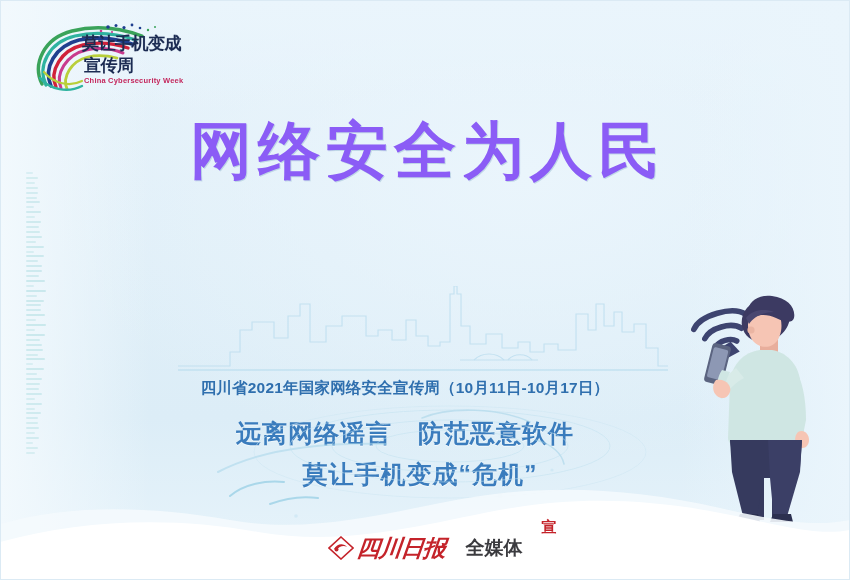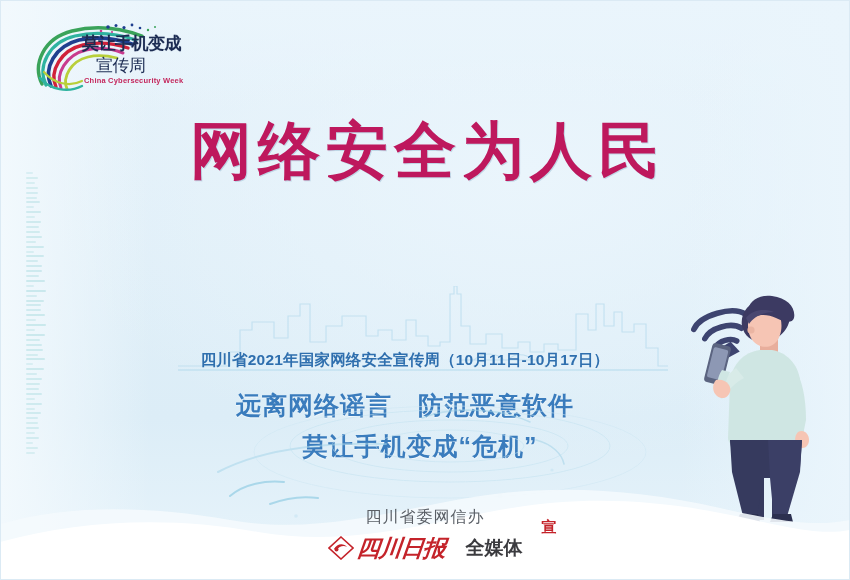--- a/index.html
+++ b/index.html
@@ -62,60 +62,60 @@
   .logo-cn {
     position:absolute; left:58px; top:12px;
     color:#1b2b52;
     font-size:17px; font-weight:bold;
     letter-spacing:-0.5px;
     line-height:19px;
     text-shadow:0 0 1px rgba(27,43,82,.3);
     white-space:nowrap;
   }
   .logo-cn2 {
-    position:absolute; left:72px; top:32px;
+    position:absolute; left:60px; top:32px;
     color:#1b2b52;
-    font-size:17px; font-weight:normal;
+    font-size:17px; font-weight:bold;
     letter-spacing:-0.5px;
     white-space:nowrap;
   }
   .logo-en {
     position:absolute; left:60px; top:54px;
     color:#c4275c;
     font-size:7.5px; font-weight:bold;
     letter-spacing:.2px;
     white-space:nowrap;
   }
 
   
   .headline {
     position:absolute; left:0; top:112px; width:850px;
     text-align:center;
     pointer-events:none;
   }
   .headline .line {
-    color:#be185d;
+    color:#8b5cf6;
     font-size:62px;
     font-weight:bold;
     letter-spacing:6px;
     line-height:78px;
     text-indent:6px;
     text-shadow:1px 1px 0 rgba(10,90,140,.18);
   }
 
   
   .skyline {
     position:absolute; left:178px; top:286px;
     width:490px; height:86px;
     opacity:.75;
   }
 
   
   .subblock {
-    position:absolute; left:0; top:350px; width:850px;
+    position:absolute; left:0; top:378px; width:850px;
     text-align:center;
   }
   .sub-date {
     color:#2f6fae;
     font-size:15.5px;
     font-weight:bold;
     letter-spacing:.2px;
     margin-left:-40px;
   }
   .slogan1 {
@@ -406,21 +406,20 @@
   </svg>
 
   <svg class="wave-bottom" viewBox="0 0 850 130" preserveAspectRatio="none">
     <path d="M0 74 C 70 54, 150 56, 230 70 C 320 86, 400 58, 480 46
              C 560 34, 640 40, 720 58 C 790 74, 820 76, 850 70 L850 130 L0 130 Z" fill="#f4fafd" opacity=".9"></path>
     <path d="M0 92 C 80 70, 170 66, 258 82 C 350 98, 430 72, 512 58
              C 596 44, 676 52, 754 70 C 806 82, 828 84, 850 80 L850 130 L0 130 Z" fill="#ffffff"></path>
   </svg>
 
   <div class="footer">
-    <div class="footer-org">四川省委网信办</div>
     <div class="footer-brand">
       <svg class="brand-emblem" width="26" height="24" viewBox="0 0 26 24">
         <path d="M13 1 L25 12 L13 23 L1 12 Z" fill="none" stroke="#c4232a" stroke-width="1.6"></path>
         <path d="M6 13 C 9 7, 16 7, 19 11 C 16 9, 11 10, 9 14 Z" fill="#c4232a"></path>
         <circle cx="8.5" cy="13.5" r="2" fill="#c4232a"></circle>
       </svg>
       <span class="brand-name">四川日报</span>
       <span class="brand-media">全媒体</span>
       <span class="brand-seal">宣</span>
     </div>

